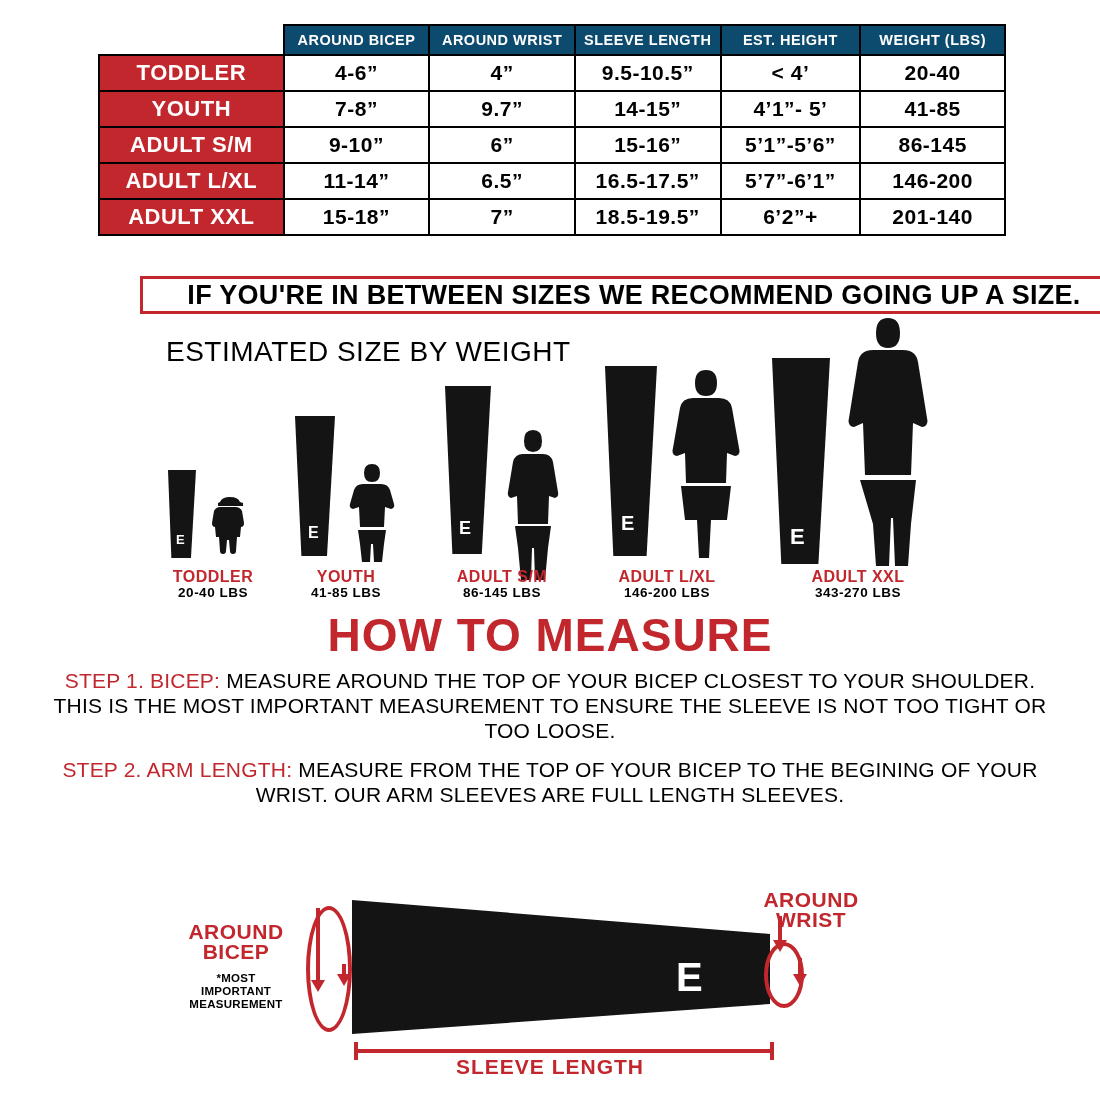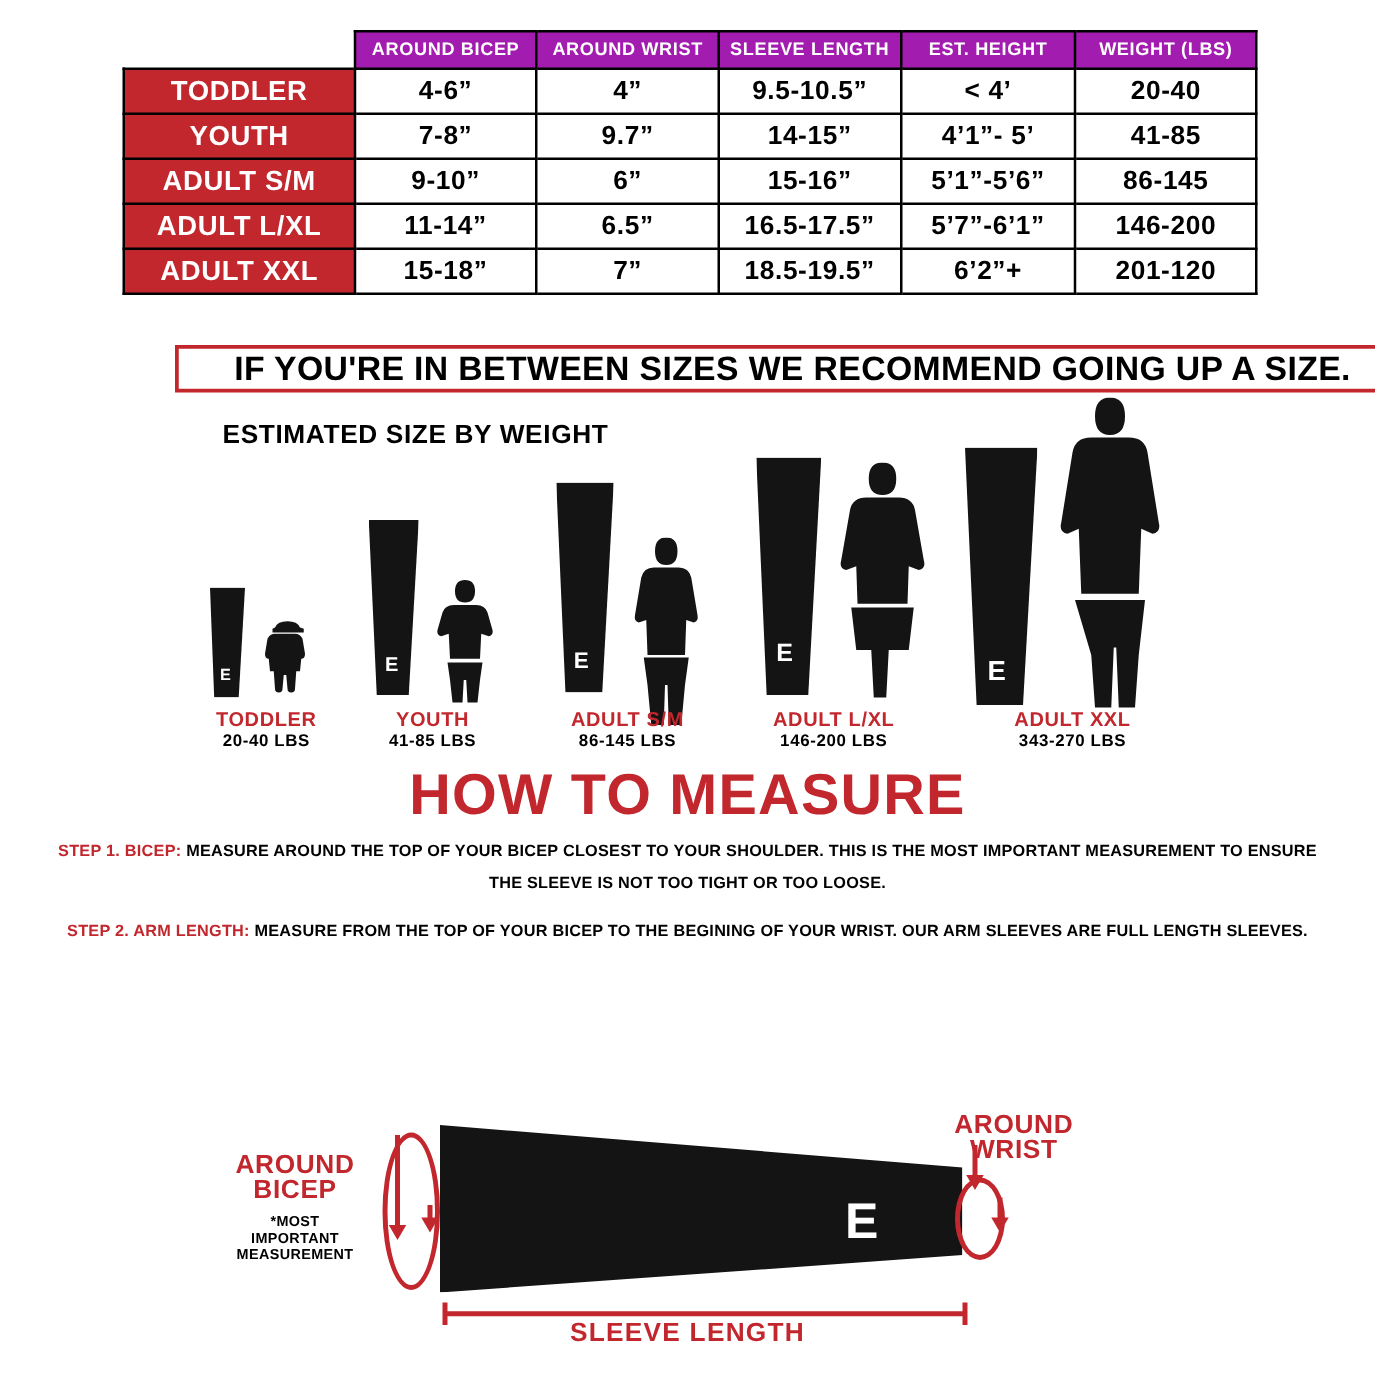--- a/index.html
+++ b/index.html
@@ -17,21 +17,21 @@
   .table-wrap { position: absolute; left: 98px; top: 24px; width: 908px; }
   table.size-table { border-collapse: collapse; width: 908px; }
   table.size-table td, table.size-table th {
     border: 2px solid #000;
     text-align: center;
     vertical-align: middle;
     font-weight: bold;
     letter-spacing: 0.5px;
   }
   table.size-table thead th {
-    background: #a21caf; color: #fff;
+    background: #0c4a6e; color: #fff;
     font-size: 14.5px; height: 30px;
     padding: 2px 4px;
     border: 2px solid #000;
   }
   table.size-table thead th.corner {
     background: #fff; border: none;
   }
   table.size-table td.rowhead {
     background: #C1272D; color: #fff;
     font-size: 22px; height: 36px; width: 185px;
@@ -50,22 +50,22 @@
   .notice {
     position: absolute; left: 140px; top: 276px;
     width: 988px; height: 38px;
     border: 3px solid #C1272D;
     display: flex; align-items: center; justify-content: center;
     font-size: 27px; font-weight: bold; letter-spacing: 0.3px;
   }
 
   
   .ebw-title {
-    position: absolute; left: 178px; top: 336px;
-    font-size: 21px; font-weight: bold; letter-spacing: 0.5px;
+    position: absolute; left: 166px; top: 336px;
+    font-size: 28px; font-weight: normal; letter-spacing: 0.5px;
   }
   .figures { position: absolute; left: 0; top: 360px; width: 1100px; height: 250px; }
   .fig-group { position: absolute; }
   .sleeve-shape { position: absolute; background: #141414; }
   .silhouette { position: absolute; }
   .sleeve-logo {
     position: absolute; color: #fff; font-weight: bold;
     font-family: "Liberation Sans", sans-serif;
   }
 
@@ -81,21 +81,21 @@
   }
 
   
   .htm-title {
     position: absolute; left: 0; top: 608px; width: 1100px;
     text-align: center; color: #C1272D;
     font-size: 46px; font-weight: bold; letter-spacing: 1px;
   }
   .steps { position: absolute; left: 40px; top: 668px; width: 1020px; text-align: center; }
   .step {
-    font-size: 13px; font-weight: bold; line-height: 25px;
+    font-size: 21px; font-weight: normal; line-height: 25px;
     letter-spacing: 0.2px; margin-bottom: 14px;
   }
   .step .hl { color: #C1272D; }
 
   
   .diagram { position: absolute; left: 0; top: 890px; width: 1100px; height: 210px; }
   .dia-sleeve {
     position: absolute; left: 352px; top: 10px;
     width: 418px; height: 134px; background: #141414;
     clip-path: polygon(0 0, 100% 34px, 100% 104px, 0 100%);
@@ -169,21 +169,21 @@
           <td class="val">16.5-17.5”</td>
           <td class="val">5’7”-6’1”</td>
           <td class="val">146-200</td>
         </tr>
         <tr>
           <td class="rowhead">ADULT XXL</td>
           <td class="val">15-18”</td>
           <td class="val">7”</td>
           <td class="val">18.5-19.5”</td>
           <td class="val">6’2”+</td>
-          <td class="val">201-120</td>
+          <td class="val">201-140</td>
         </tr>
       </tbody>
     </table>
   </div>
 
   <div class="notice">IF YOU'RE IN BETWEEN SIZES WE RECOMMEND GOING UP A SIZE.</div>
 
   <div class="ebw-title">ESTIMATED SIZE BY WEIGHT</div>
 
   <div class="figures">

